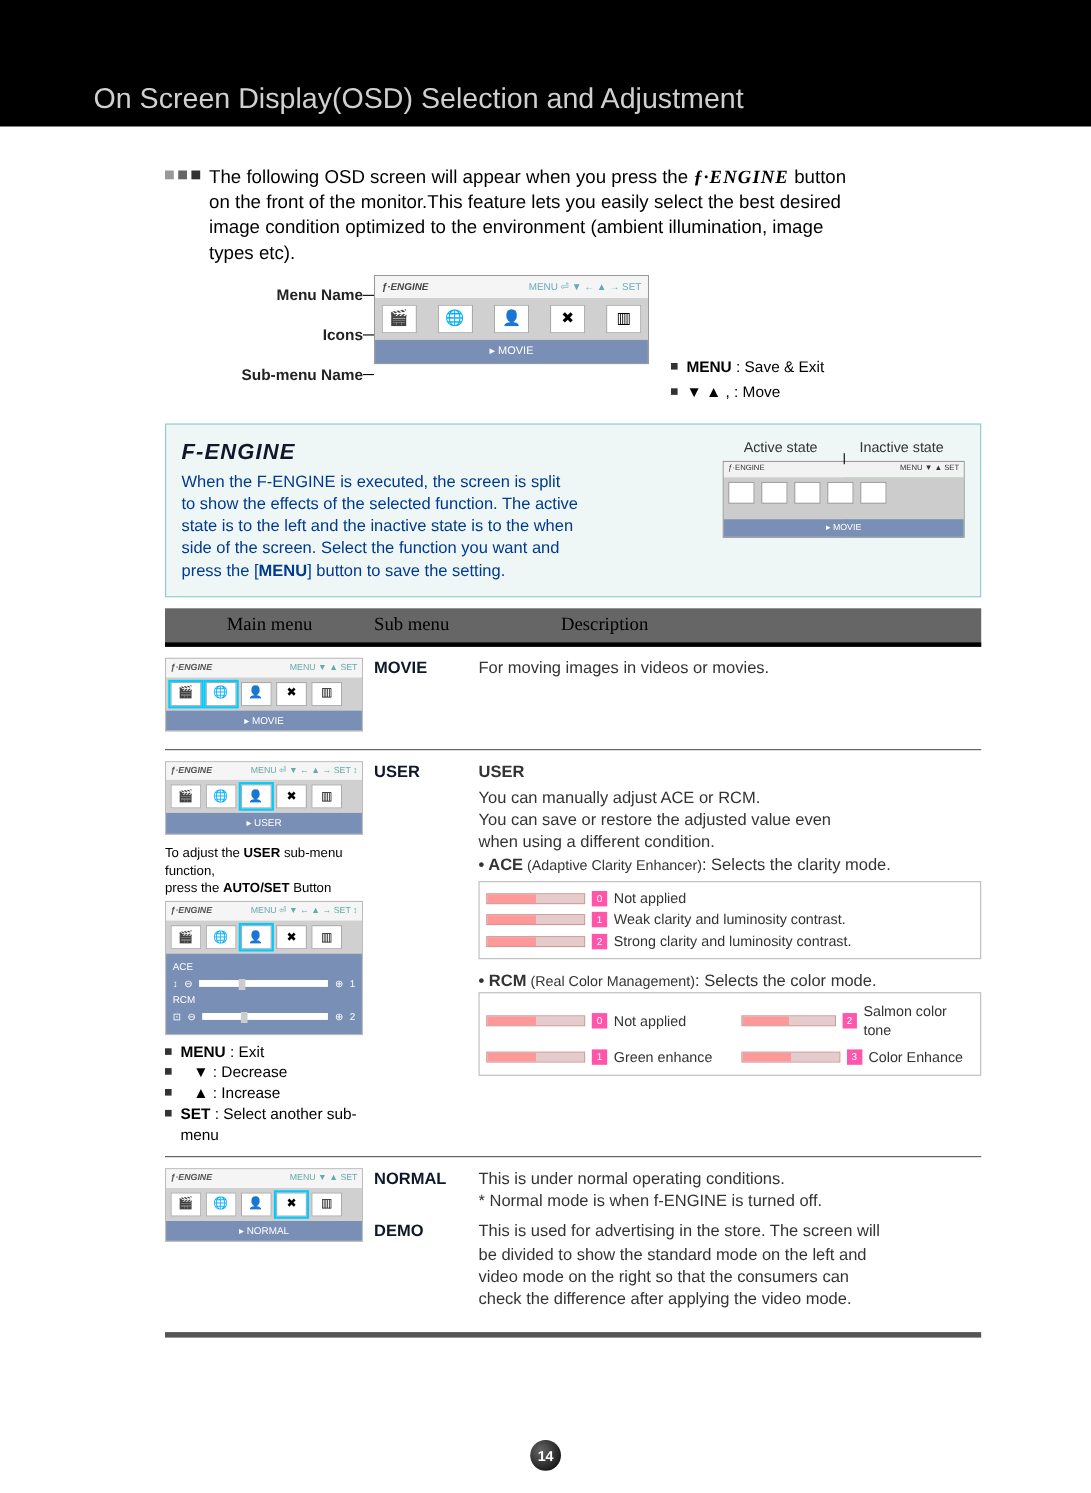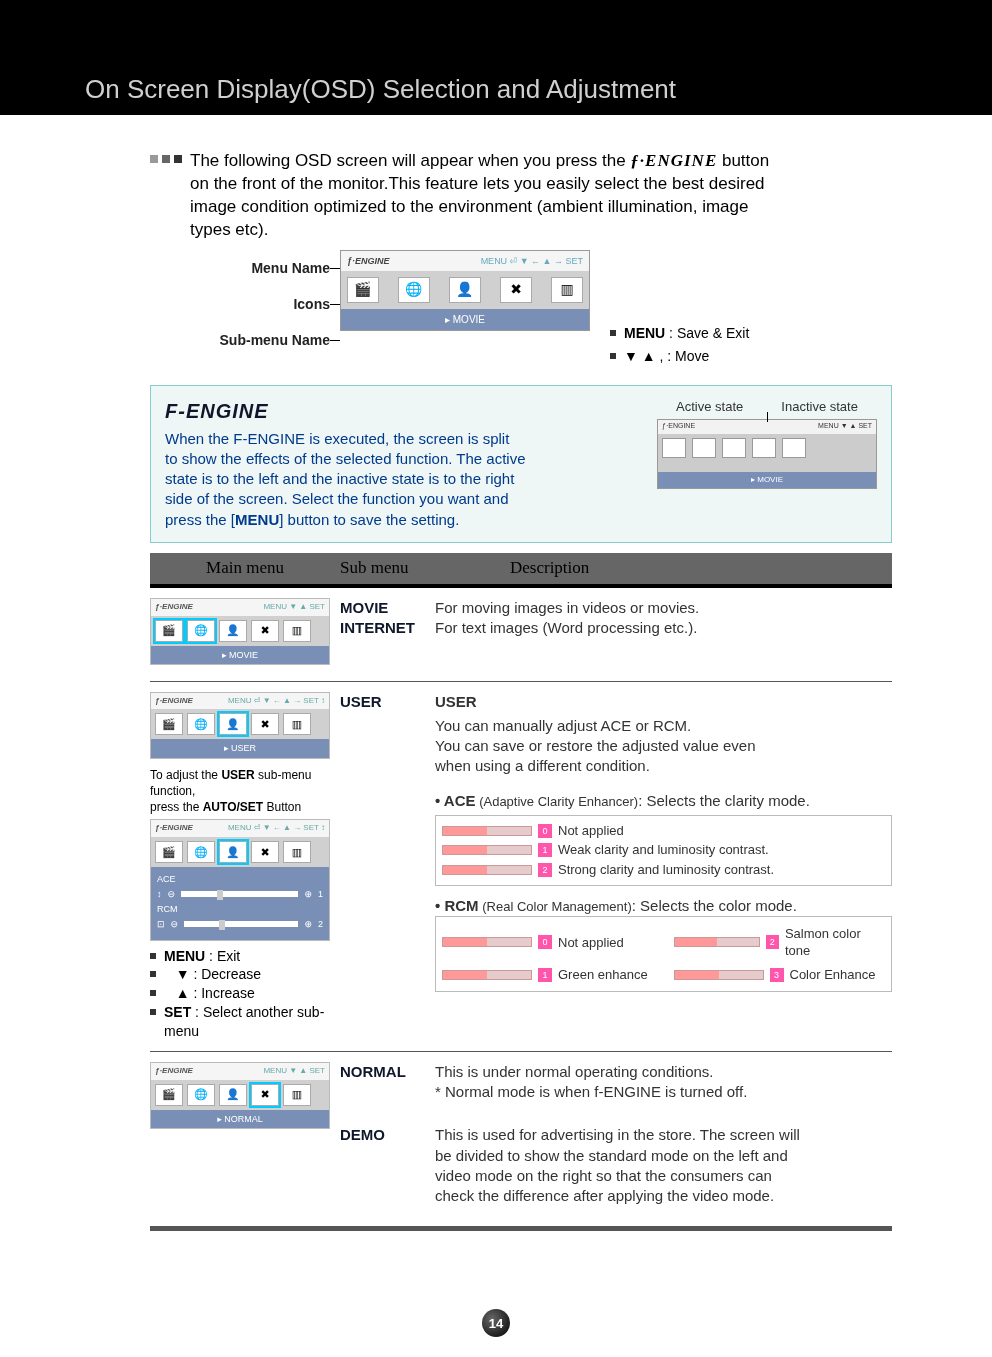--- a/index.html
+++ b/index.html
@@ -335,21 +335,21 @@
         <div class="row"><b>MENU</b><span> : Save &amp; Exit</span></div>
         <div class="row"><span class="tri-down"></span> <span class="tri-up"></span><span> ,      : Move</span></div>
       </div>
     </div>
 
     <div class="blue-panel">
       <div class="text">
         <h3>F-ENGINE</h3>
         <span>When the F-ENGINE is executed, the screen is split</span><br>
         <span>to show the effects of the selected function. The active</span><br>
-        <span>state is to the left and the inactive state is to the right</span><br>
+        <span>state is to the left and the inactive state is to the when</span><br>
         <span>side of the screen. Select the function you want and</span><br>
         <span>press the [</span><b class="strong">MENU</b><span>] button to save the setting.</span>
       </div>
       <div class="state-box">
         <div class="state-labels">
           <span>Active state</span>
           <span>Inactive state</span>
         </div>
         <div class="state-mini">
           <div class="vline"></div>
@@ -389,24 +389,20 @@
               <div>✖</div>
               <div>▥</div>
             </div>
           <div class="f">▸  MOVIE</div>
         </div>
       </div>
       <div style="flex:1">
         <div class="line" style="display:flex">
           <div class="col-sub">MOVIE</div>
           <div class="col-desc">For moving images in videos or movies.</div>
-        </div>
-        <div class="line" style="display:flex">
-          <div class="col-sub">INTERNET</div>
-          <div class="col-desc">For text images (Word processing etc.).</div>
         </div>
       </div>
     </div>
 
     <div class="row-section">
       <div class="col-main">
         <div class="mini-osd">
           <div class="h">
               <span class="l">ƒ·ENGINE</span>
               <span>MENU ⏎   ▼ ←   ▲ →   SET ↕</span>
@@ -464,21 +460,21 @@
       </div>
 
       <div class="col-sub">USER</div>
 
       <div class="col-desc user-box">
         <h4>USER</h4>
         <span>You can manually adjust ACE or RCM.</span><br>
         <span>You can save or restore the adjusted value even</span><br>
         <span>when using a different condition.</span>
 
-        <div style="margin-top:14px">
+        <div style="">
           <b>• ACE</b><span style="font-size:13px"> (Adaptive Clarity Enhancer)</span><span>: Selects the clarity mode.</span>
         </div>
         <div class="bar-table">
           <div class="bar-row">
               <div class="bar"></div>
               <div class="idx">0</div>
               <span>Not applied</span>
             </div>
           <div class="bar-row">
               <div class="bar"></div>
@@ -538,21 +534,21 @@
         </div>
       </div>
       <div style="flex:1">
         <div style="display:flex">
           <div class="col-sub">NORMAL</div>
           <div class="col-desc">
             <span>This is under normal operating conditions.</span><br>
             <span>* Normal mode is when f-ENGINE is turned off.</span>
           </div>
         </div>
-        <div style="display:flex; margin-top:23px">
+        <div style="display:flex; margin-top:8px">
           <div class="col-sub">DEMO</div>
           <div class="col-desc" style="text-align:justify">
             <span>This is used for advertising in the store. The screen will</span><br>
             <span>be divided to show the standard mode on the left and</span><br>
             <span>video mode on the right so that the consumers can</span><br>
             <span>check the difference after applying the video mode.</span>
           </div>
         </div>
       </div>
     </div>

